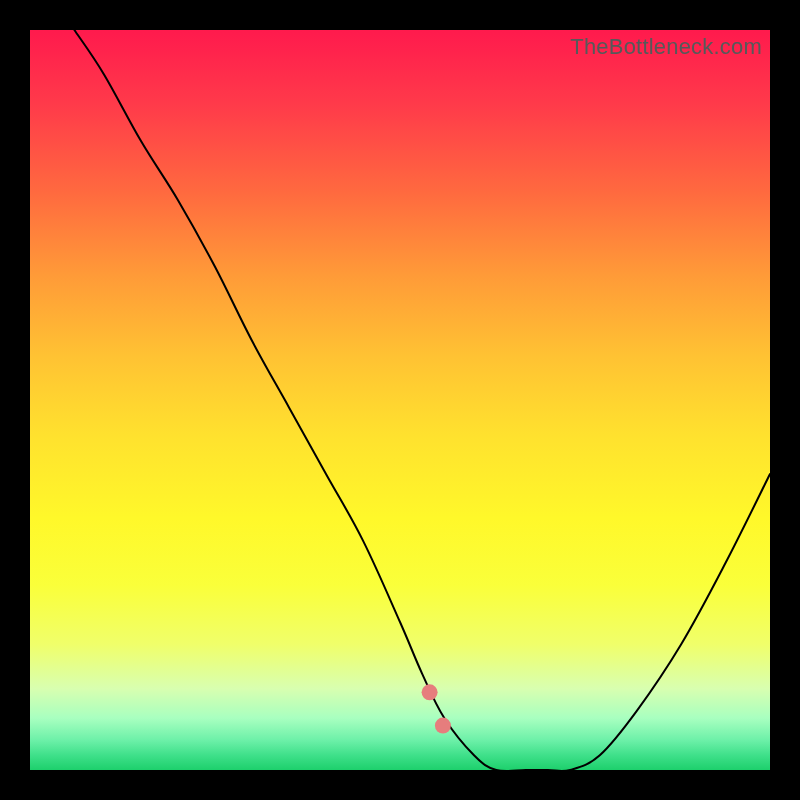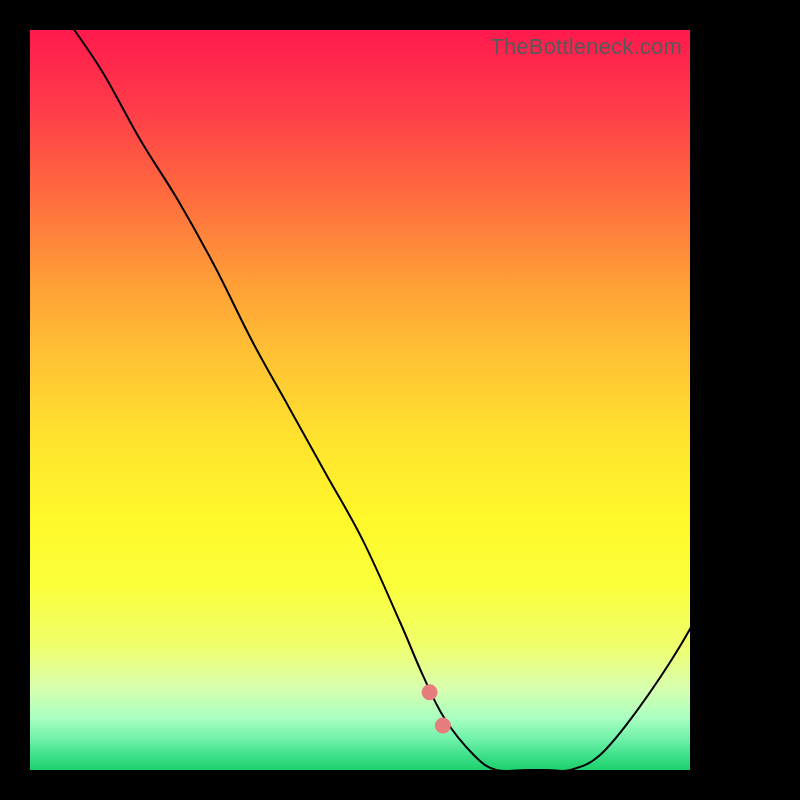--- a/index.html
+++ b/index.html
@@ -8,21 +8,21 @@
     width: 800px;
     height: 800px;
     background: #000;
     overflow: hidden;
     font-family: Arial, Helvetica, sans-serif;
   }
   .frame {
     position: absolute;
     left: 30px;
     top: 30px;
-    width: 660px;
+    width: 740px;
     height: 740px;
     background: linear-gradient(to bottom,
       #ff1a4d 0%,
       #ff3a4a 10%,
       #ff6a3f 22%,
       #ff9a38 33%,
       #ffc233 44%,
       #ffe22e 55%,
       #fff82a 66%,
       #faff3a 75%,

